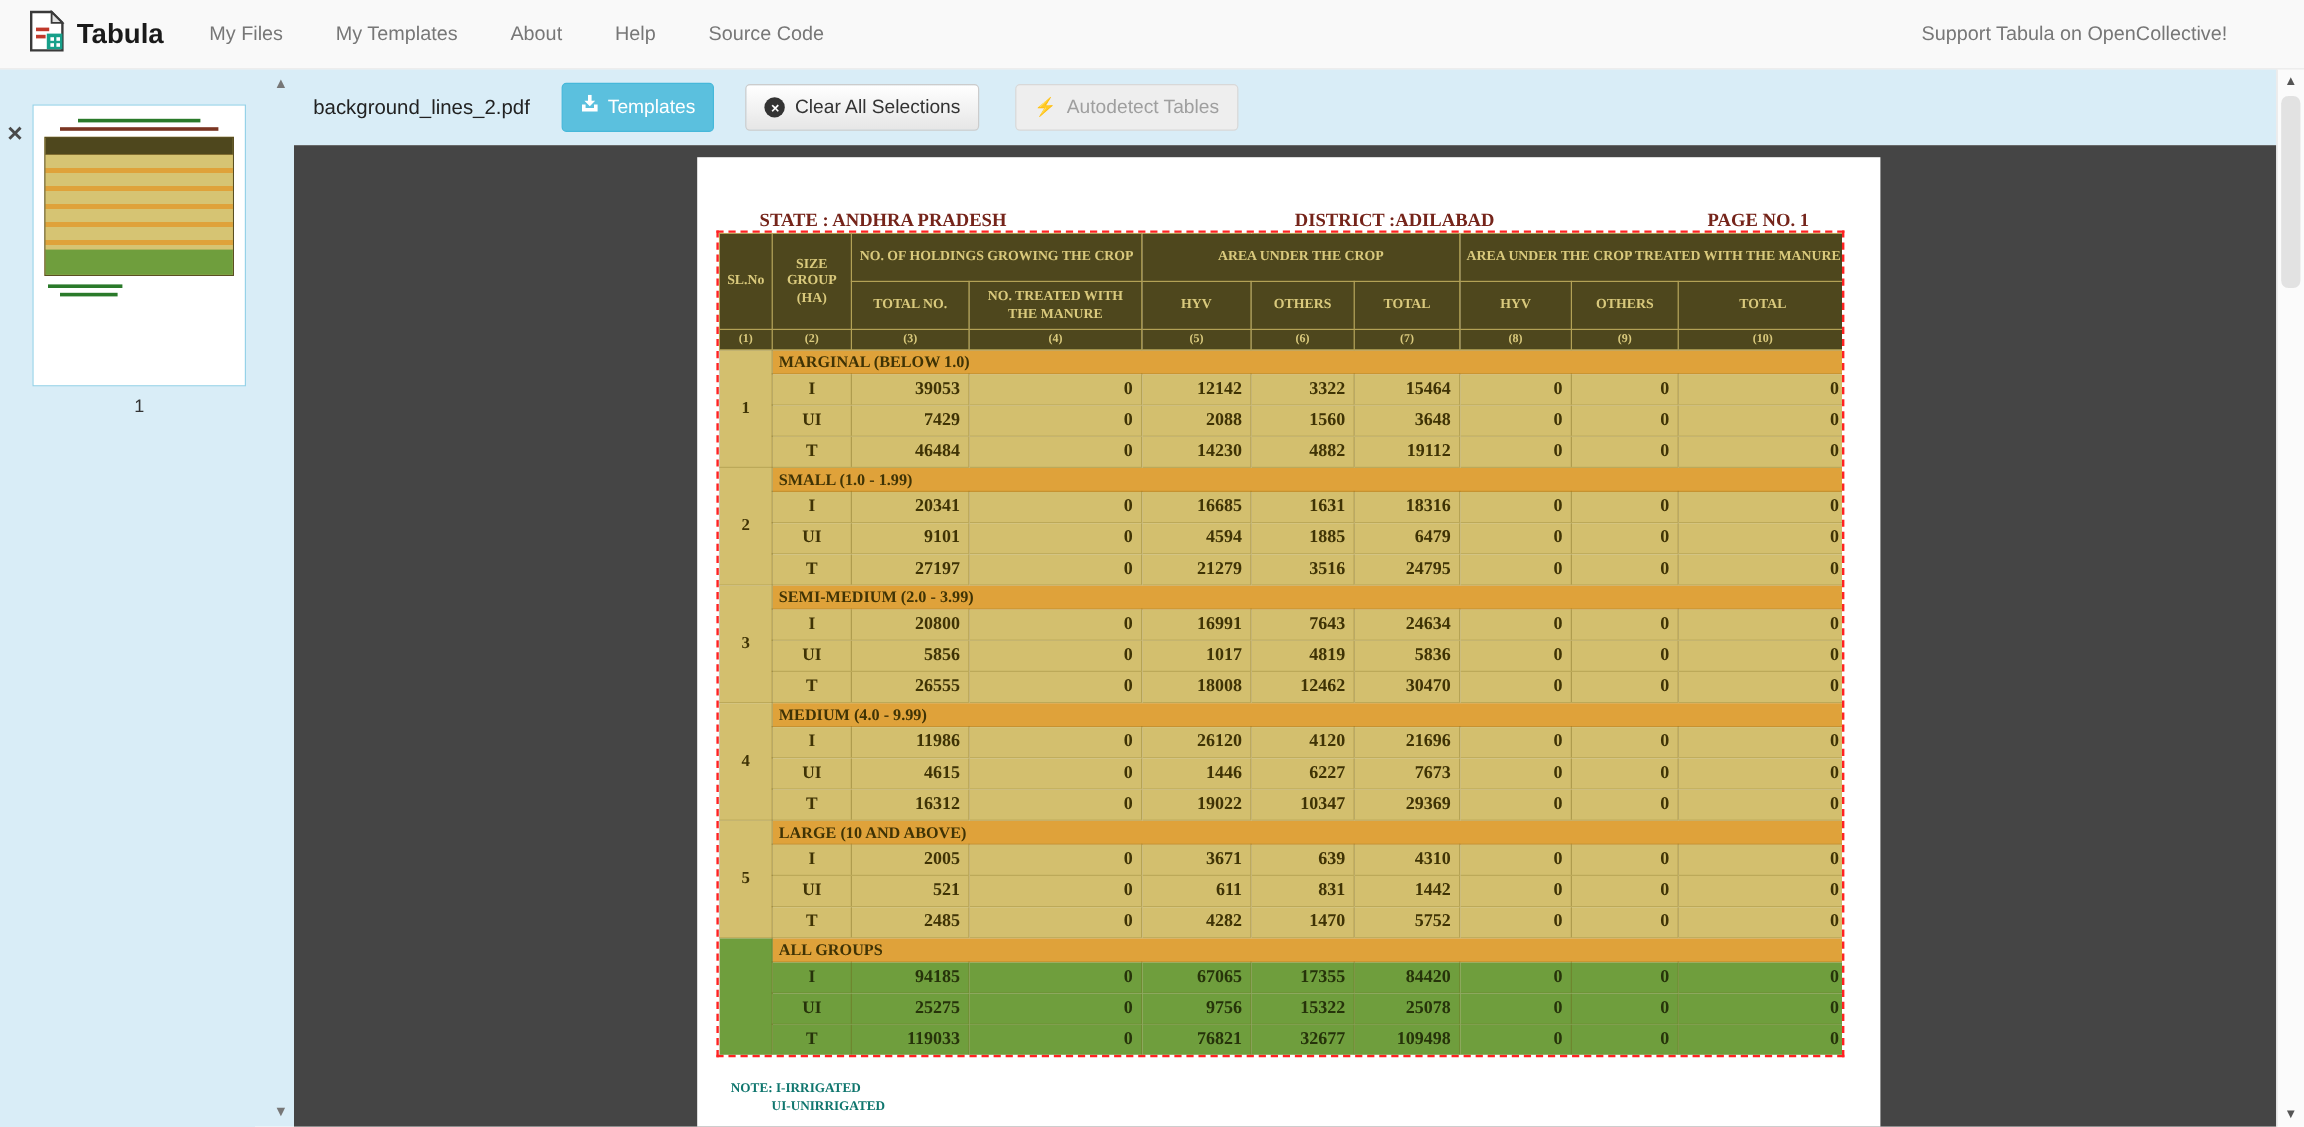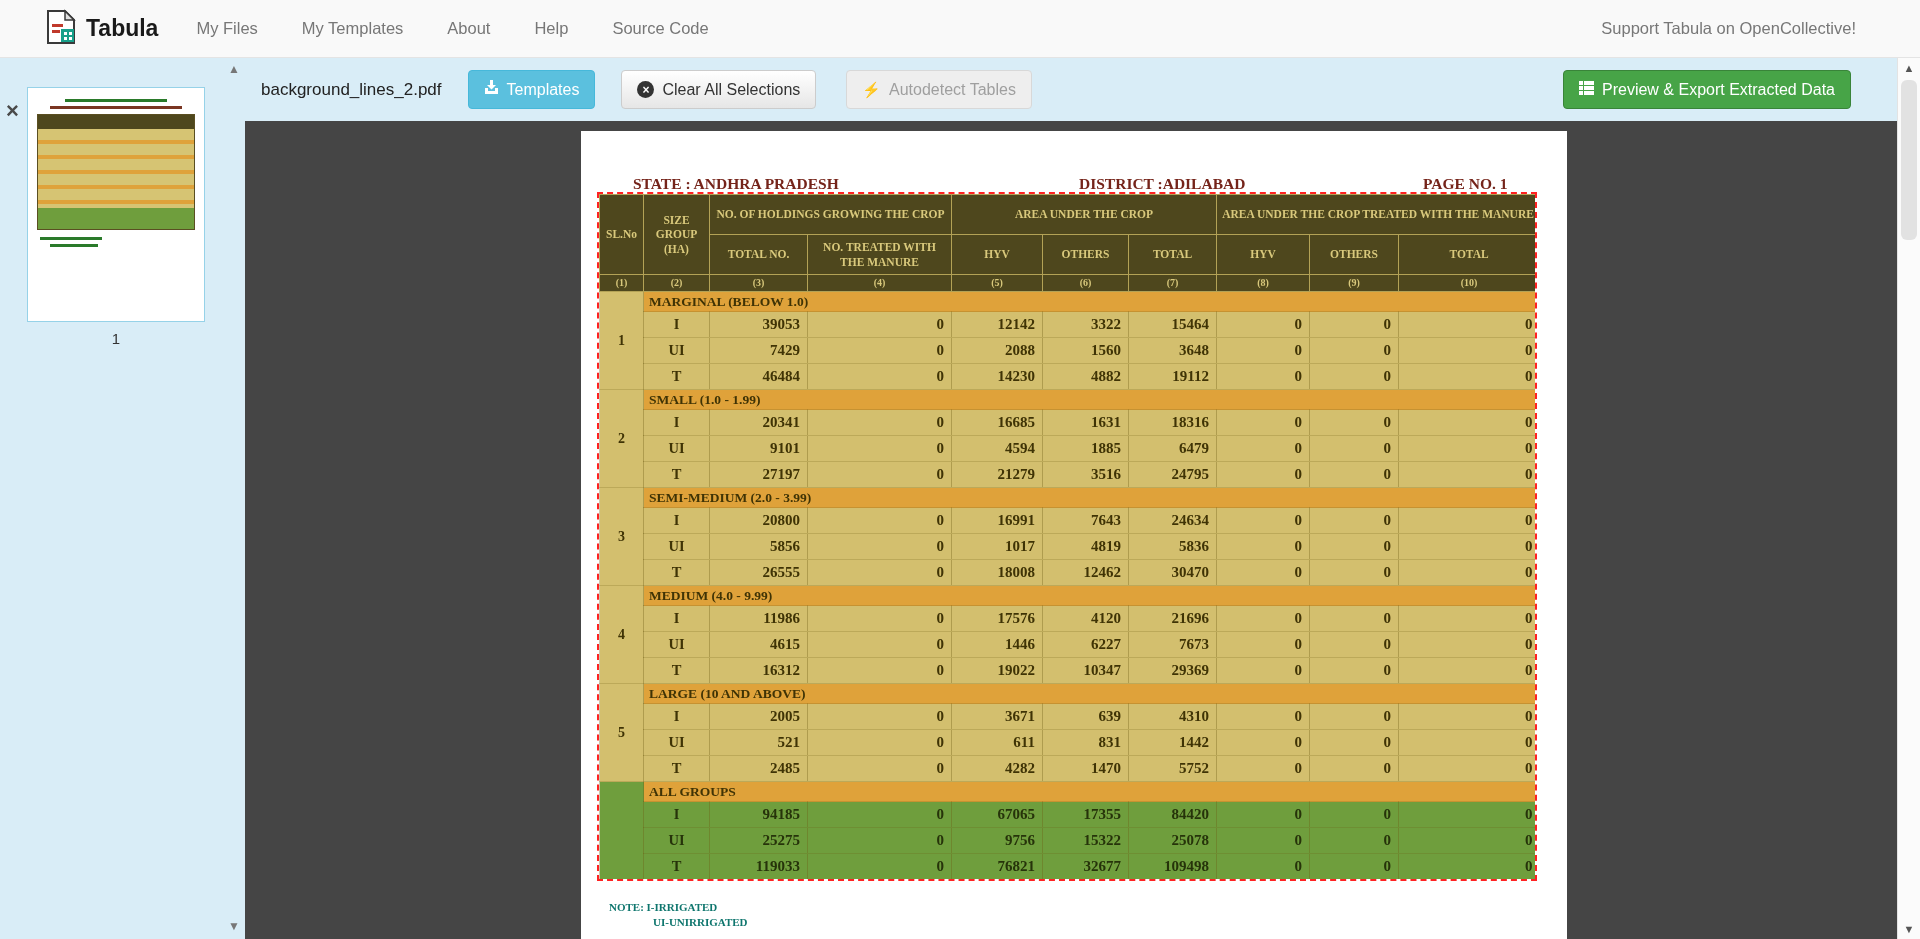--- a/index.html
+++ b/index.html
@@ -1,19 +1,19 @@
 <!DOCTYPE html>
 <html><head>
 <meta charset="utf-8">
 <style>
   * { margin:0; padding:0; box-sizing:border-box; }
   html,body { width:1920px; height:939px; overflow:hidden; font-family:"Liberation Sans",sans-serif; background:#fff; }
 
   
-  .navbar { height:58px; background:#f9f9f9; border-bottom:1px solid #e4e4e4; display:flex; align-items:center; padding:0 64px 0 46px; }
+  .navbar { height:58px; background:#f9f9f9; border-bottom:1px solid #e4e4e4; display:flex; align-items:center; padding:0 64px 0 24px; }
   .brand { display:flex; align-items:center; gap:10px; cursor:pointer; }
   .brand-name { font-size:23px; font-weight:bold; color:#1a1a1a; }
   .nav-items { display:flex; margin-left:38px; gap:44px;justify-content:center; }
   .nav-item { color:#777; font-size:16.5px; cursor:pointer; white-space:nowrap; }
   .nav-right { margin-left:auto; color:#777; font-size:16.5px; cursor:pointer; }
 
   
   .app { display:flex; height:881px; }
   .sidebar { width:245px; background:#d9edf7; position:relative; flex:none; }
   .main { flex:1; display:flex; flex-direction:column; min-width:0; }
@@ -54,21 +54,21 @@
   .pdf-page { position:absolute; left:336px; top:10px; width:986px; height:1200px; background:#fff; }
   .doc-serif { font-family:"Liberation Serif",serif; font-weight:bold; }
   .doc-title { position:absolute; top:9px; left:0; right:0; text-align:center; font-size:16px; color:#1e8a1e; }
   .doc-meta { position:absolute; top:44px; left:0; right:0; height:20px; font-size:15.5px; color:#75241a; }
   .meta-state { position:absolute; left:52px; }
   .meta-district { position:absolute; left:498px; }
   .meta-page { position:absolute; left:842px; }
   .sel-close { position:absolute; top:-19px; right:-13px; font-size:20px; font-weight:bold; color:#1a1a1a; cursor:pointer; font-family:"DejaVu Sans",sans-serif; line-height:1; }
   .selection { position:absolute; left:16px; top:61px; width:940px; height:689px; border:2px dashed #ff2222; overflow:hidden; cursor:move; }
   .doc-note { position:absolute; top:769px; left:28px; font-size:11px; color:#0f766e; line-height:1.35; }
-  .doc-note .indent { margin-left:44px; }
+  .doc-note .indent { margin-left:34px; }
 
   
   table.ext { width:100%; border-collapse:collapse; table-layout:fixed; font-family:"Liberation Serif",serif; font-weight:bold; }
   table.ext thead th { background:#4e471d; color:#d9c97c; border:1px solid #b3a256; font-size:11.5px; line-height:1.25; padding:2px 3px; vertical-align:middle;text-align:center; }
   table.ext thead tr:nth-child(1) th { height:40px; }
   table.ext thead tr:nth-child(2) th { height:40px; }
   table.ext thead tr.colnum th { height:17px; font-size:10px; padding:1px; }
   table.ext td { color:#3f3305; border-left:1px solid rgba(110,92,20,.35); border-bottom:1px solid rgba(110,92,20,.22); }
   td.num { text-align:right; padding:0 7px; height:26px; font-size:15px; }
   td.lbl { text-align:center; height:26px; font-size:14.5px; }
@@ -152,33 +152,20 @@
             <span>×</span>
           </span>
         <span>Clear All Selections</span>
       </button>
 
       <button class="btn btn-auto">
         <span class="flash">⚡</span>
         <span>Autodetect Tables</span>
       </button>
 
-      <button class="btn btn-export">
-        <span>
-          <svg width="15" height="14" viewBox="0 0 15 14" fill="#fff">
-            <rect x="0" y="0" width="4" height="4"></rect>
-              <rect x="5" y="0" width="10" height="4"></rect>
-            <rect x="0" y="5" width="4" height="4"></rect>
-              <rect x="5" y="5" width="10" height="4"></rect>
-            <rect x="0" y="10" width="4" height="4"></rect>
-              <rect x="5" y="10" width="10" height="4"></rect>
-          </svg>
-        </span>
-        <span>Preview &amp; Export Extracted Data</span>
-      </button>
     </div>
 
     <div class="workspace">
       <div class="pdf-page doc-serif">
         <div class="doc-meta">
           <span class="meta-state">STATE :  ANDHRA PRADESH</span>
           <span class="meta-district">DISTRICT :ADILABAD</span>
           <span class="meta-page">PAGE NO. 1</span>
         </div>
 
@@ -341,21 +328,21 @@
                   <td class="num">0</td>
                 </tr>
                 <tr class="cat-row">
                   <td class="sl" rowspan="4">4</td>
                   <td class="cat" colspan="9">MEDIUM (4.0 - 9.99)</td>
                 </tr>
                 <tr class="data-row">
                   <td class="lbl">I</td>
                   <td class="num">11986</td>
                   <td class="num">0</td>
-                  <td class="num">17576</td>
+                  <td class="num">26120</td>
                   <td class="num">4120</td>
                   <td class="num">21696</td>
                   <td class="num">0</td>
                   <td class="num">0</td>
                   <td class="num">0</td>
                 </tr>
                 <tr class="data-row">
                   <td class="lbl">UI</td>
                   <td class="num">4615</td>
                   <td class="num">0</td>

